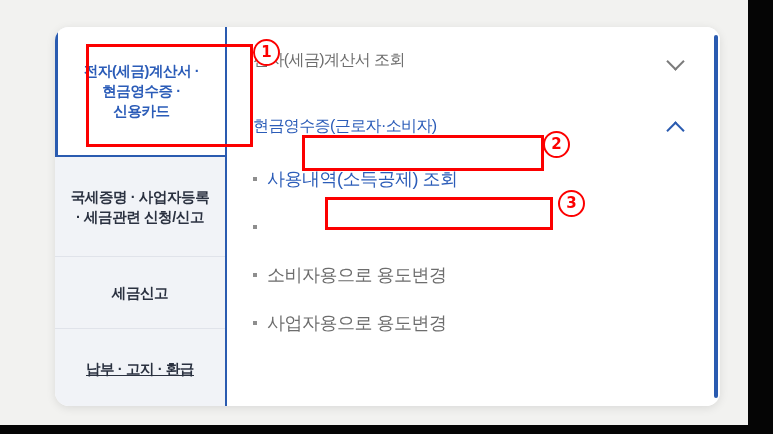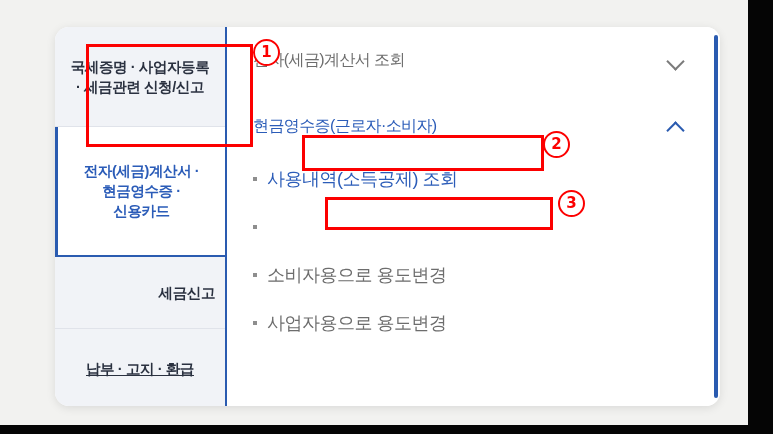--- a/index.html
+++ b/index.html
@@ -57,21 +57,21 @@
   }
   .side-item.active {
     background:#ffffff;
     color:#2b5cb8;
     border-left:3px solid #2a5bb0;
     border-bottom:2px solid #2a5bb0;
     height:130px;
     flex:0 0 130px;
   }
   .side-item.n1 { height:100px; flex:0 0 100px; }
-  .side-item.n2 { height:72px;  flex:0 0 72px;justify-content:flex-end; }
+  .side-item.n2 { height:72px;  flex:0 0 72px; }
   .side-item.n3 { height:80px;  flex:0 0 80px; border-bottom:none;text-decoration:underline; }
 
   
   .panel {
     flex:1 1 auto;
     position:relative;
     padding:0 22px 0 26px;
     background:#ffffff;
   }
   .panel-scroll-track {
@@ -162,35 +162,35 @@
     font-family:"DejaVu Sans",sans-serif;
   }
 </style>
 </head>
 <body>
 
 <div class="menu-card">
 
   <div class="sidebar">
 
-    <div class="side-item n1">
-      <div>
-        <div>국세증명 · 사업자등록</div>
-        <div>· 세금관련 신청/신고</div>
-      </div>
-    </div>
-
     <div class="side-item active">
       <div>
         <div>전자(세금)계산서 ·</div>
         <div>현금영수증 ·</div>
         <div>신용카드</div>
       </div>
     </div>
 
+    <div class="side-item n1">
+      <div>
+        <div>국세증명 · 사업자등록</div>
+        <div>· 세금관련 신청/신고</div>
+      </div>
+    </div>
+
     <div class="side-item n2">
       <div>세금신고</div>
     </div>
 
     <div class="side-item n3">
       <div>납부 · 고지 · 환급</div>
     </div>
 
   </div>
 

